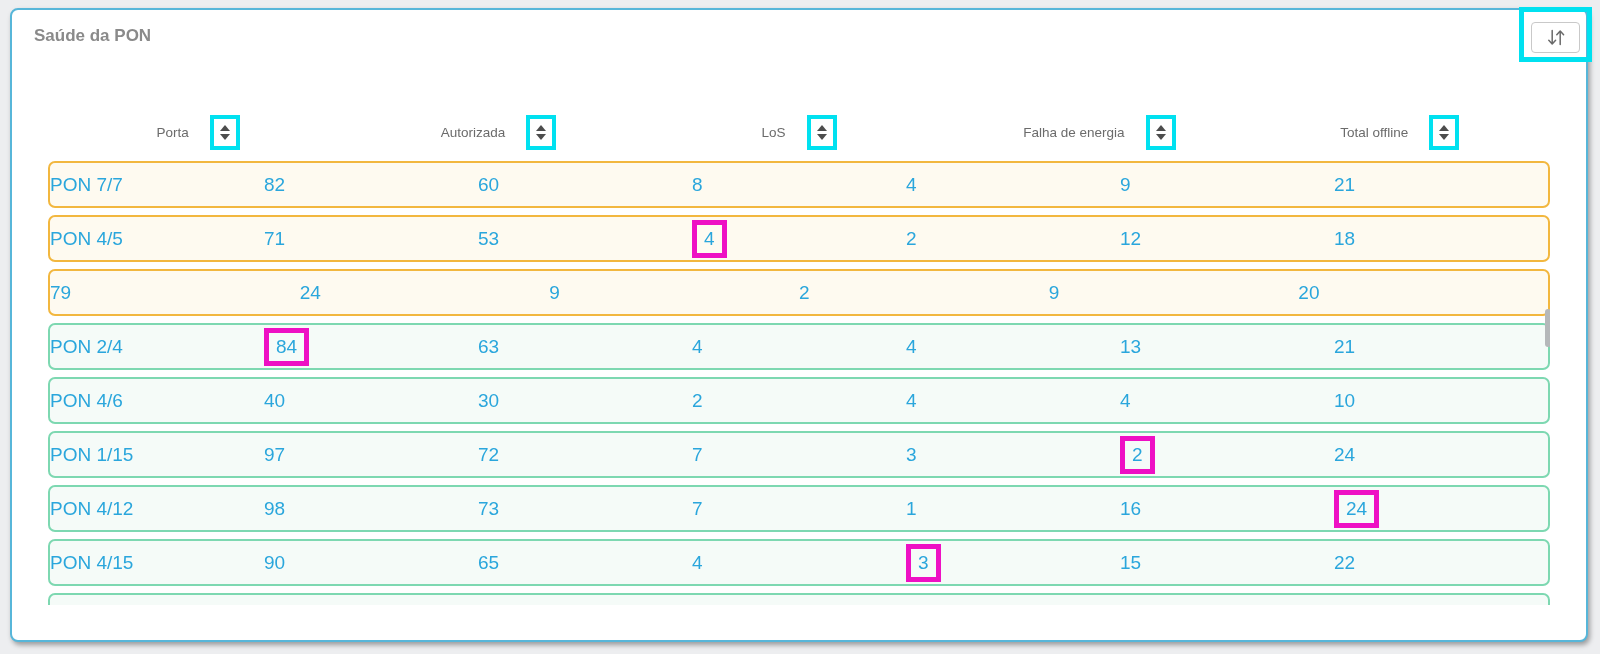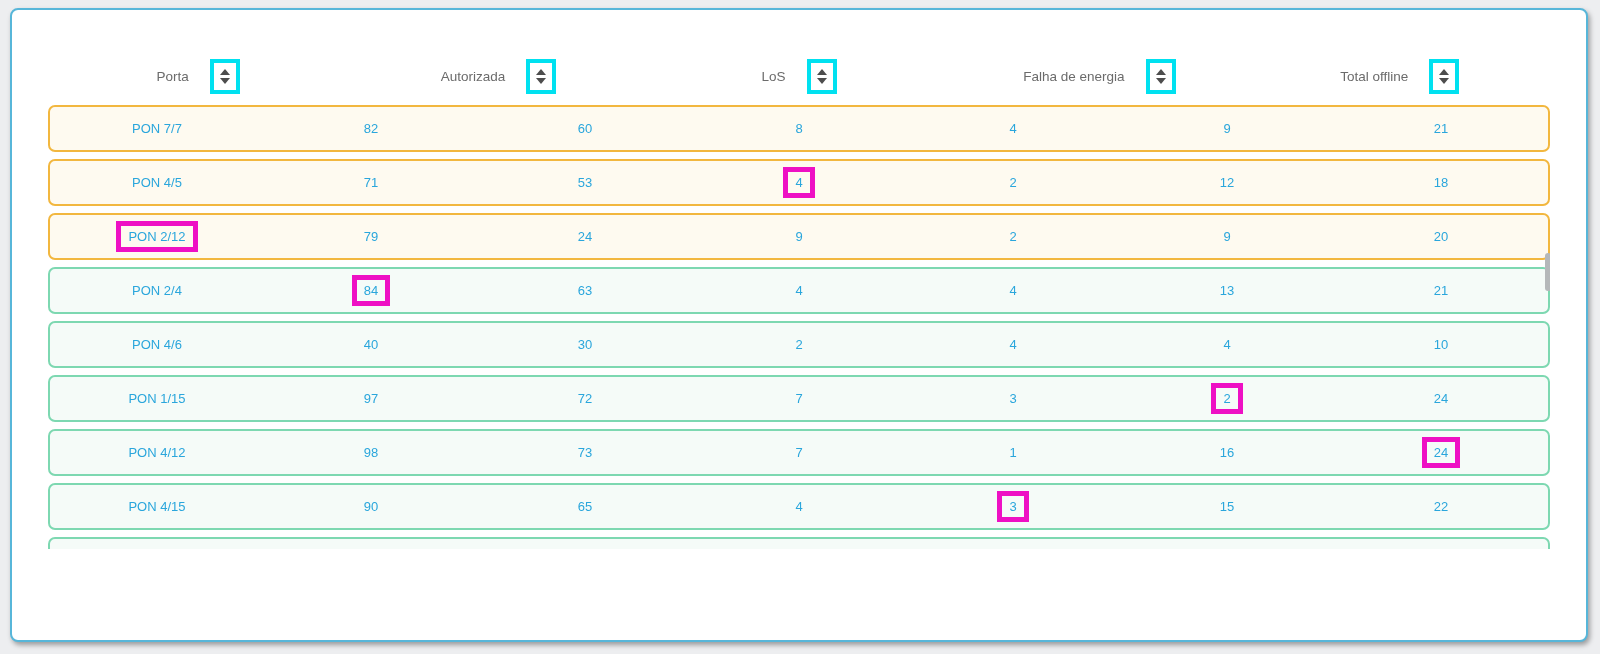--- a/index.html
+++ b/index.html
@@ -44,34 +44,45 @@
           border-bottom:6px solid var(--sort-icon,#4d4d4d);}
   .tri-down{width:0;height:0;border-left:5px solid transparent;border-right:5px solid transparent;
           border-top:6px solid var(--sort-icon,#4d4d4d);}
   .tbody{position:relative;height:444px;overflow:hidden;margin-top:9px;}
   .row{
     display:flex;align-items:center;height:47px;margin-bottom:7px;
     box-sizing:border-box;border:2px solid;border-radius:7px;cursor:pointer;
   }
   .row-yellow{border-color:var(--row-yellow-border,#f2b73f);background:var(--row-yellow-bg,#fefaf0);}
   .row-green{border-color:var(--row-green-border,#7dd8b1);background:var(--row-green-bg,#f5fbf8);}
-  .cell{flex:1;text-align:center;font-size:13px;color:var(--cell-text,#2aa6dc);}
+  .cell{flex:1;text-align:left;font-size:19px;color:var(--cell-text,#2aa6dc);}
   .annot-magenta{
     display:inline-block;border:5px solid var(--annot-magenta,#ee10c4);
     padding:3px 7px;background:transparent;
   }
   .scroll-thumb{
     position:absolute;right:-1px;top:148px;width:6px;height:38px;
     background:#b5b8ba;border-radius:3px;cursor:grab;
   }
 </style>
 </head>
 <body style="--page-bg: #edeef0; --card-border: #57b6d9; --title-text: #8a8a8a; --header-text: #6b6b6b; --cell-text: #2aa6dc; --row-yellow-border: #f2b73f; --row-yellow-bg: #fefaf0; --row-green-border: #7dd8b1; --row-green-bg: #f5fbf8; --annotation-cyan: #00e1f0; --annotation-magenta: #ee10c4; --sort-icon: #4d4d4d;">
 
 <div class="card">
+  <div class="card-header">
+    <h2 class="page-title">Saúde da PON</h2>
+    <div class="btn-annot">
+      <button class="sort-btn">
+        <svg width="20" height="17" viewBox="0 0 20 17">
+          <path d="M6.2 1.5 V14.5 M2.8 11.3 L6.2 15 L9.6 11.3" stroke="#6a6a6a" stroke-width="1.5" fill="none" stroke-linecap="round" stroke-linejoin="round"></path>
+          <path d="M14.2 15.5 V2.5 M10.8 5.7 L14.2 2 L17.6 5.7" stroke="#6a6a6a" stroke-width="1.5" fill="none" stroke-linecap="round" stroke-linejoin="round"></path>
+        </svg>
+      </button>
+    </div>
+  </div>
 
   <div class="table">
     <div class="thead" id="thead">
         <div class="th">
           <span>Porta</span>
           <span class="icon-annot">
             <span class="sort-icon">
               <span class="tri-up"></span>
               <span class="tri-down"></span>
             </span>
@@ -127,21 +138,20 @@
         <div class="row row-yellow">
           <div class="cell"><span>PON 4/5</span></div>
           <div class="cell"><span>71</span></div>
           <div class="cell"><span>53</span></div>
           <div class="cell"><span class="annot-magenta"><span>4</span></span></div>
           <div class="cell"><span>2</span></div>
           <div class="cell"><span>12</span></div>
           <div class="cell"><span>18</span></div>
         </div>
         <div class="row row-yellow">
-          <div class="cell"><span class="annot-magenta"><span>PON 2/12</span></span></div>
           <div class="cell"><span>79</span></div>
           <div class="cell"><span>24</span></div>
           <div class="cell"><span>9</span></div>
           <div class="cell"><span>2</span></div>
           <div class="cell"><span>9</span></div>
           <div class="cell"><span>20</span></div>
         </div>
         <div class="row row-green">
           <div class="cell"><span>PON 2/4</span></div>
           <div class="cell"><span class="annot-magenta"><span>84</span></span></div>

